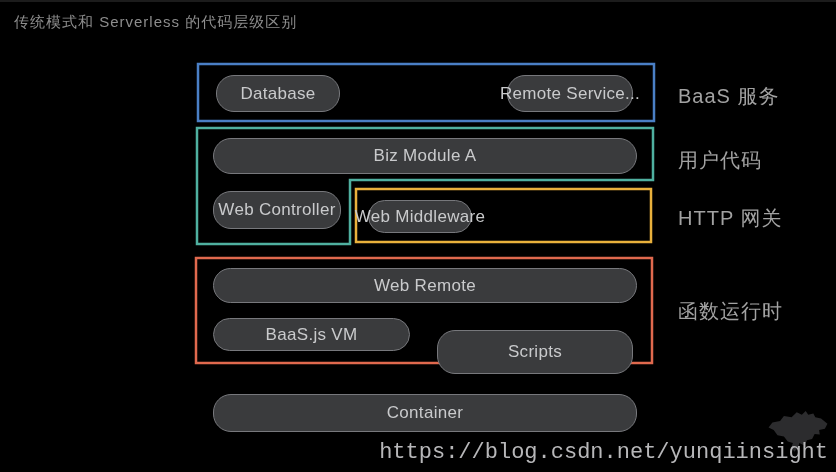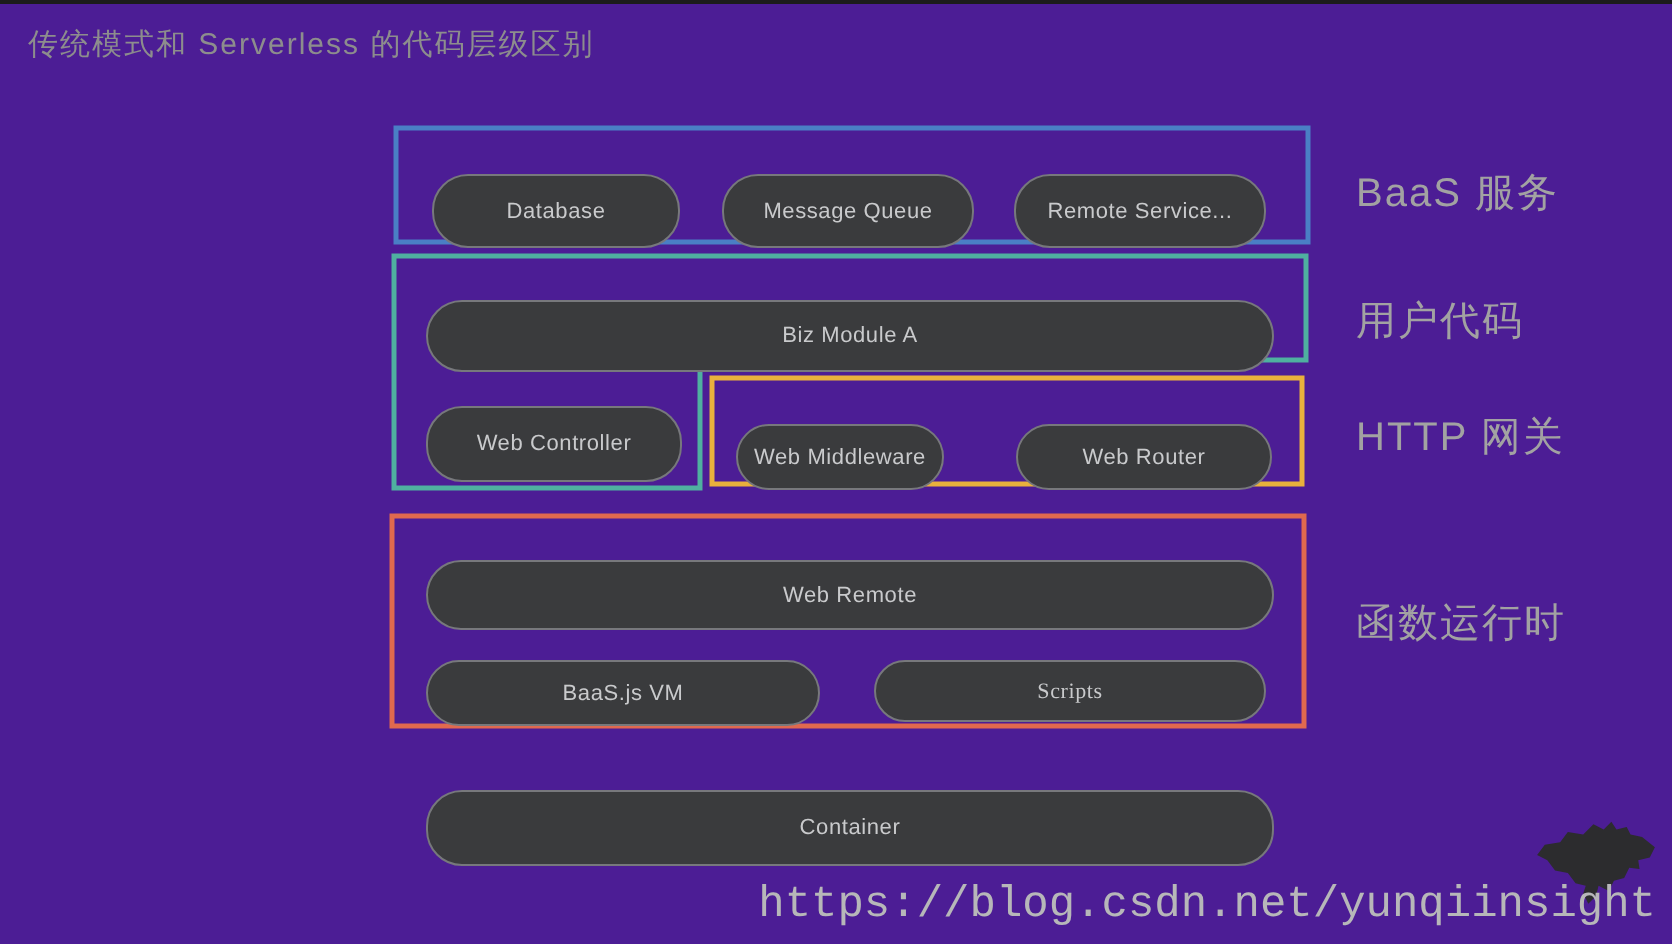--- a/index.html
+++ b/index.html
@@ -1,19 +1,19 @@
 <!DOCTYPE html>
 <html><head>
 <meta charset="utf-8">
 <style>
   html,body{margin:0;padding:0;background:#202020;}
   .stage{
     position:relative;
     width:836px;height:472px;
-    background:#4c1d95;
+    background:#000000;
     overflow:hidden;
     font-family:"Liberation Sans", sans-serif;
   }
   .top-edge{
     position:absolute;left:0;top:0;width:836px;height:2px;
     background:#1c1c1c;
   }
   .title{
     position:absolute;left:14px;top:13px;
     font-size:15px;letter-spacing:1px;
@@ -22,26 +22,25 @@
   .outlines{
     position:absolute;left:0;top:0;width:836px;height:472px;
     pointer-events:none;
   }
   .node{
     position:absolute;
     border:1px solid #77787c;
     border-radius:18px;
     background:#3a3b3d;
     color:#c9cacc;
-    font-size:11px;
+    font-size:17px;
     letter-spacing:.3px;
     display:flex;align-items:center;justify-content:center;
     box-sizing:border-box;
     white-space:nowrap;
-    margin-top:12px;
   }
   .group-label{
     position:absolute;left:678px;
     font-size:20px;letter-spacing:1px;
     color:#a2a2a2;
     white-space:nowrap;
   }
   .watermark{
     position:absolute;right:8px;top:440px;
     font-size:22px;
@@ -58,22 +57,22 @@
   
   .n-database       {left:216px;top:75px;width:124px;height:37px;}
   .n-message-queue  {left:361px;top:75px;width:126px;height:37px;}
   .n-remote-service {left:507px;top:75px;width:126px;height:37px;}
   .n-biz-module     {left:213px;top:138px;width:424px;height:36px;}
   .n-web-controller {left:213px;top:191px;width:128px;height:38px;}
   .n-web-middleware {left:368px;top:200px;width:104px;height:33px;}
   .n-web-router     {left:508px;top:200px;width:128px;height:33px;}
   .n-web-server     {left:213px;top:268px;width:424px;height:35px;}
   .n-nodejs-vm      {left:213px;top:318px;width:197px;height:33px;}
-  .n-scripts        {left:437px;top:318px;width:196px;height:31px;font-family:Liberation Serif, serif;}
-  .n-container      {left:213px;top:383px;width:424px;height:38px;}
+  .n-scripts        {left:437px;top:330px;width:196px;height:44px;}
+  .n-container      {left:213px;top:394px;width:424px;height:38px;}
   
   .l-baas    {top:83px;}
   .l-user    {top:147px;}
   .l-http    {top:205px;}
   .l-runtime {top:298px;}
 </style>
 </head>
 <body>
 
 <div class="stage">
@@ -82,28 +81,26 @@
   <div class="title">传统模式和 Serverless 的代码层级区别</div>
 
   <svg class="outlines">
     <rect x="198" y="64" width="456" height="57" fill="none" stroke-width="2.5" stroke="#4a7fc5"></rect>
     <polygon points="197,128 653,128 653,180 350,180 350,244 197,244" fill="none" stroke-width="2.5" stroke="#4fb0a0"></polygon>
     <rect x="356" y="189" width="295" height="53" fill="none" stroke-width="2.5" stroke="#e9b13c"></rect>
     <rect x="196" y="258" width="456" height="105" fill="none" stroke-width="2.5" stroke="#e0694e"></rect>
   </svg>
 
   <div class="node n-database">Database</div>
-  <div class="node n-message-queue">Message Queue</div>
   <div class="node n-remote-service">Remote Service...</div>
 
   <div class="node n-biz-module">Biz Module A</div>
   <div class="node n-web-controller">Web Controller</div>
 
   <div class="node n-web-middleware">Web Middleware</div>
-  <div class="node n-web-router">Web Router</div>
 
   <div class="node n-web-server">Web Remote</div>
   <div class="node n-nodejs-vm">BaaS.js VM</div>
   <div class="node n-scripts">Scripts</div>
 
   <div class="node n-container">Container</div>
 
   <div class="group-label l-baas">BaaS 服务</div>
   <div class="group-label l-user">用户代码</div>
   <div class="group-label l-http">HTTP 网关</div>

